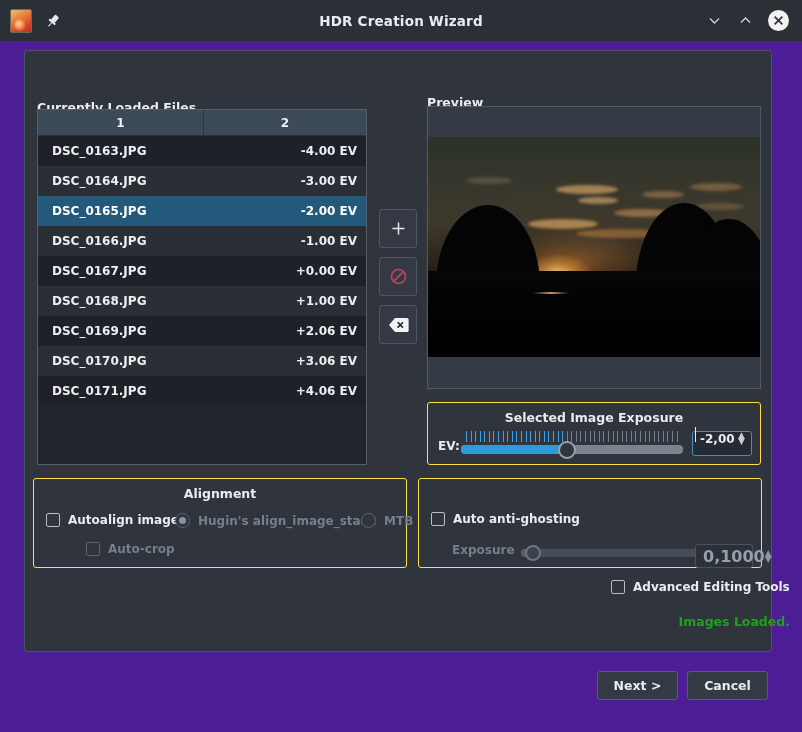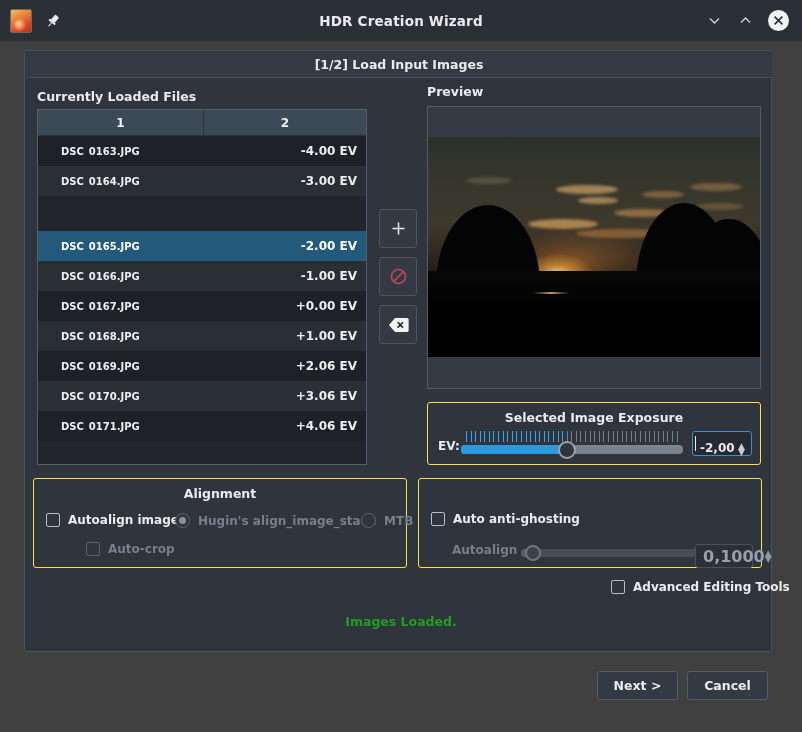--- a/index.html
+++ b/index.html
@@ -9,21 +9,21 @@
     height: 732px;
     overflow: hidden;
     background: #0c0d0f;
     font-family: "DejaVu Sans", "Liberation Sans", sans-serif;
   }
 
   #app {
     position: relative;
     width: 802px;
     height: 732px;
-    background: #404040;
+    background: #4c1d95;
   }
 
   
   .titlebar {
     position: absolute;
     left: 0; top: 0;
     width: 802px; height: 41px;
     background: #2b2f36;
     display: flex;
     align-items: center;
@@ -107,20 +107,21 @@
     font-weight: bold;
     display: flex; align-items: center; justify-content: center;
   }
 
   
   .sec-label {
     position: absolute;
     color: #e9ebee;
     font-size: 12.5px;
     font-weight: bold;
+    margin-top: 11px;
   }
 
   
   .filetable {
     position: absolute;
     left: 37px; top: 109px;
     width: 330px; height: 356px;
     background: #22262c;
     border: 1px solid #555e6b;
   }
@@ -138,26 +139,26 @@
   .ft-th:last-child { border-right: none; }
   .ft-th.c1 { width: 166px; }
   .ft-th.c2 { flex: 1; }
   .ft-row {
     display: flex;
     height: 30px;
     align-items: center;
   }
   .ft-row.odd  { background: #1e2228; }
   .ft-row.even { background: #2a2f36; }
-  .ft-row.sel  { background: #23597a; margin-top: 35px; }
+  .ft-row.sel  { background: #23597a; }
   .ft-name {
     width: 166px;
-    padding-left: 23px;
+    padding-left: 14px;
     color: #eceef0;
-    font-size: 10px;
+    font-size: 12px;
     font-weight: bold;
     white-space: nowrap;
     overflow: hidden;
   }
   .ft-ev {
     flex: 1;
     padding-right: 9px;
     text-align: right;
     color: #eceef0;
     font-size: 12px;
@@ -289,21 +290,21 @@
     background: #30353e;
     border: 2px solid #9aa2ad;
   }
   .spin {
     position: absolute;
     left: 264px; top: 28px;
     width: 60px; height: 25px;
     background: #262b33;
     border: 1px solid #3d8fc4;
     border-radius: 3px;
-    display: flex; align-items: flex-end;
+    display: flex; align-items: flex-start;
   }
   .spin .val {
     padding-left: 7px;
     color: #e9ebee;
     font-size: 12px;
     font-weight: bold;
     position: relative;
   }
   .spin .val::before {
     content: "";
@@ -410,22 +411,22 @@
     margin-left: auto; margin-right: 6px;
     color: #8f97a2;
     display: flex; flex-direction: column; line-height: 6px;
   }
   .thr-spin .arrows span { font-size: 9px; }
 
   
   #advanced-row { position: absolute; left: 611px; top: 580px; }
   .status {
     position: absolute;
-    left: 0; right: 0; top: 614px;
-    text-align: center;
+    left: 0; right: 12px; top: 614px;
+    text-align: right;
     color: #1fa01f;
     font-size: 12.5px;
     font-weight: bold;
   }
 
   
   .footer-btns {
     position: absolute;
     left: 597px; top: 671px;
     display: flex; gap: 9px;
@@ -473,21 +474,20 @@
       <div class="tb-close">
         <svg width="21" height="21" viewBox="0 0 21 21">
           <path d="M6.6 6.6 L14.4 14.4 M14.4 6.6 L6.6 14.4" stroke="#2b2f36" stroke-width="1.6" fill="none"></path>
         </svg>
       </div>
     </div>
   </div>
 
   <div class="dialog">
 
-    <div class="step-header">[1/2] Load Input Images</div>
 
     <div class="sec-label" style="left:12px; top:38px;">Currently Loaded Files</div>
 
     <div class="sec-label" style="left:402px; top:33px;">Preview</div>
   </div>
 
   <div class="filetable">
     <div class="ft-head">
       <div class="ft-th c1">1</div>
       <div class="ft-th c2">2</div>
@@ -663,21 +663,21 @@
   </div>
 
   <div class="group" id="antighost-group">
 
     <div class="row-ctl" style="left:12px; top:33px;">
       <span class="cbox"></span>
       <span class="cb-label">Auto anti-ghosting</span>
     </div>
 
     <div class="row-ctl" style="left:33px; top:64px;">
-      <span class="thr-label">Autoalign</span>
+      <span class="thr-label">Exposure</span>
     </div>
 
     <div class="thr-track">
       <div class="fill" style="width: 8%;"></div>
     </div>
     <div class="thr-handle"></div>
 
     <div class="thr-spin">
       <div class="val">0,1000</div>
       <div class="arrows">

